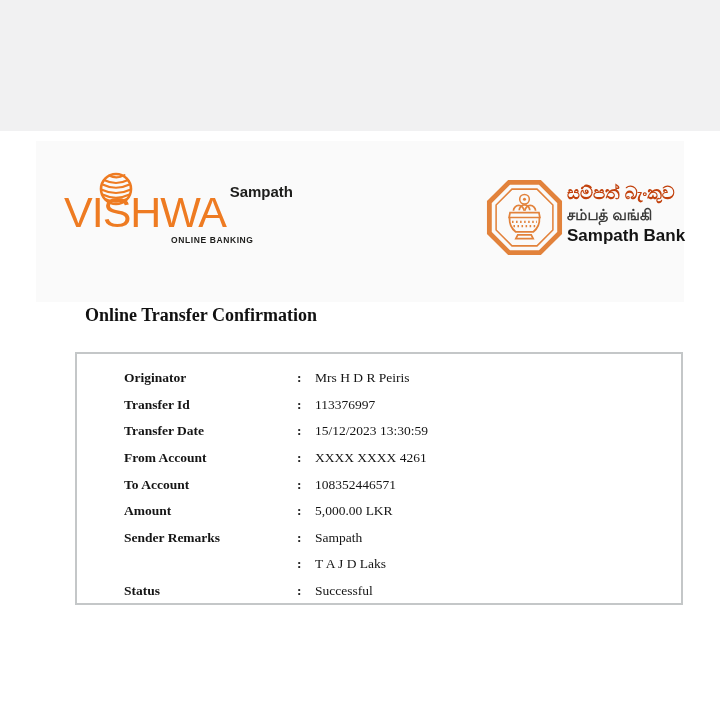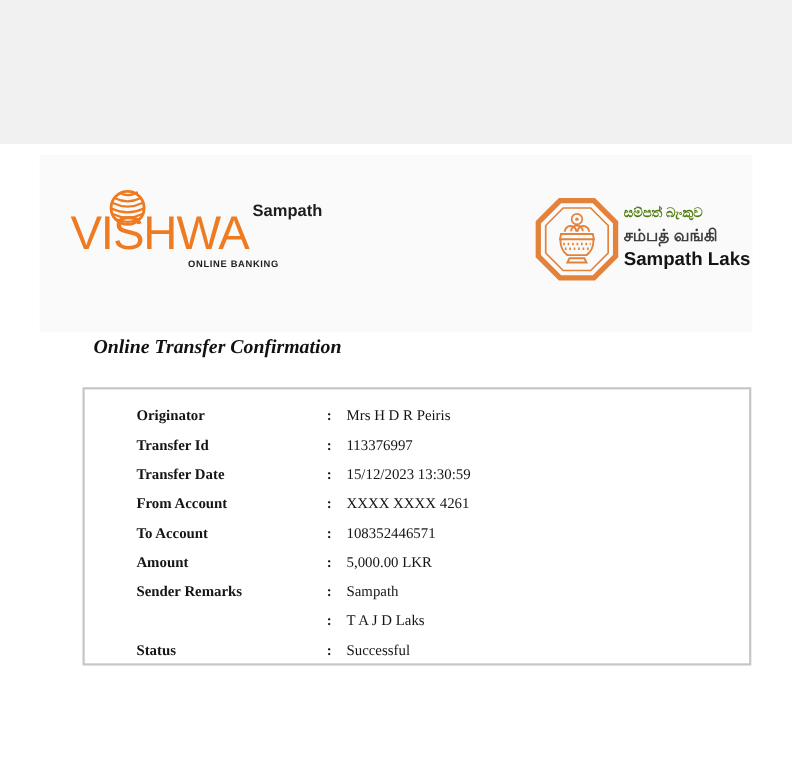--- a/index.html
+++ b/index.html
@@ -46,29 +46,29 @@
   .vishwa-tagline {
     position: absolute; left: 111px; top: 67px;
     font-size: 8.5px; font-weight: 600; letter-spacing: 0.6px;
     color: #1d1d1b;
   }
 
   
   .bank-logo { position: absolute; left: 486px; top: 179px; width: 200px; height: 80px; }
   .bank-emblem { position: absolute; left: 0; top: 0; }
   .bank-text { position: absolute; left: 81px; top: 4px; white-space: nowrap; }
-  .bank-line-sinhala { font-size: 12px; font-weight: bold; color: #4d7c0f; line-height: 21px; }
+  .bank-line-sinhala { font-size: 18px; font-weight: bold; color: #c2410c; line-height: 21px; }
   .bank-line-tamil   { font-size: 15px; font-weight: bold; color: #3c3c3b; line-height: 21px; }
   .bank-line-english { font-size: 17px; font-weight: bold; color: #141414; line-height: 22px; }
 
   
   .doc-title {
     position: absolute; left: 85px; top: 305px;
     font-family: "Liberation Serif", serif;
-    font-size: 18px; font-weight: bold; color: #111111; font-style: italic;
+    font-size: 18px; font-weight: bold; color: #111111;
   }
 
   .detail-table {
     position: absolute; left: 75px; top: 352px;
     width: 608px; height: 253px;
     background: #ffffff;
     border: 2px solid #c4c7c8;
     padding-top: 11px;
     padding-left: 24px;
   }
@@ -130,21 +130,21 @@
         <path d="M25 35 L55 35 L56 40 L24 40 Z" stroke-width="1.8"></path>
         <path d="M24.5 40 C24 47 27 52 31 55 L49 55 C53 52 56 47 55.5 40" stroke-width="1.8"></path>
         <path d="M27 44.5 L53 44.5" stroke-width="2.4" stroke-dasharray="1.6 2.6"></path>
         <path d="M28.5 49 L51.5 49" stroke-width="2.4" stroke-dasharray="1.6 2.6"></path>
         <path d="M33 58 L47 58 L49 62 L31 62 Z" stroke-width="1.8"></path>
       </svg>
     </span>
     <div class="bank-text">
       <div class="bank-line-sinhala">සම්පත් බැංකුව</div>
       <div class="bank-line-tamil">சம்பத் வங்கி</div>
-      <div class="bank-line-english">Sampath Laks</div>
+      <div class="bank-line-english">Sampath Bank</div>
     </div>
   </div>
 
   <div class="doc-title">Online Transfer Confirmation</div>
 
   <div class="detail-table">
 
     <div class="trow">
       <div class="tlabel">Originator</div>
       <div class="tcolon">:</div>

